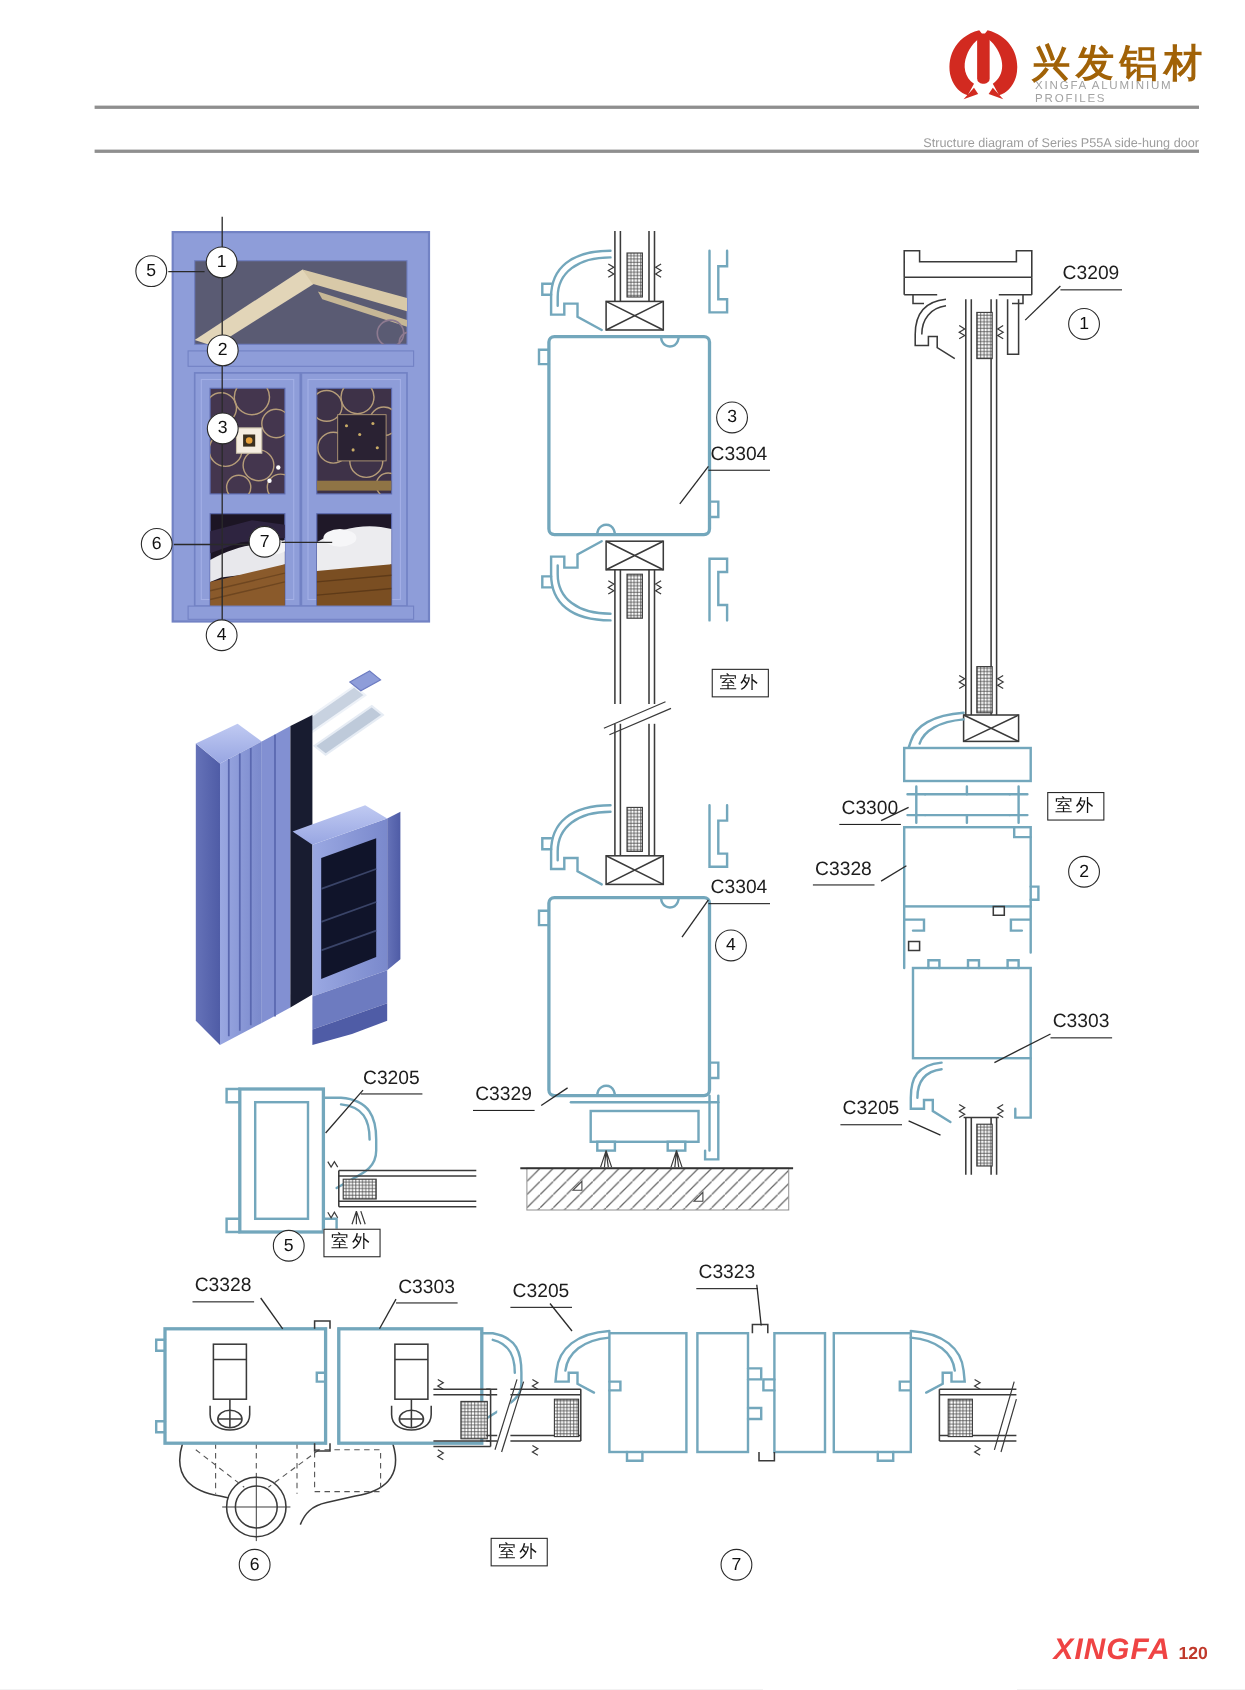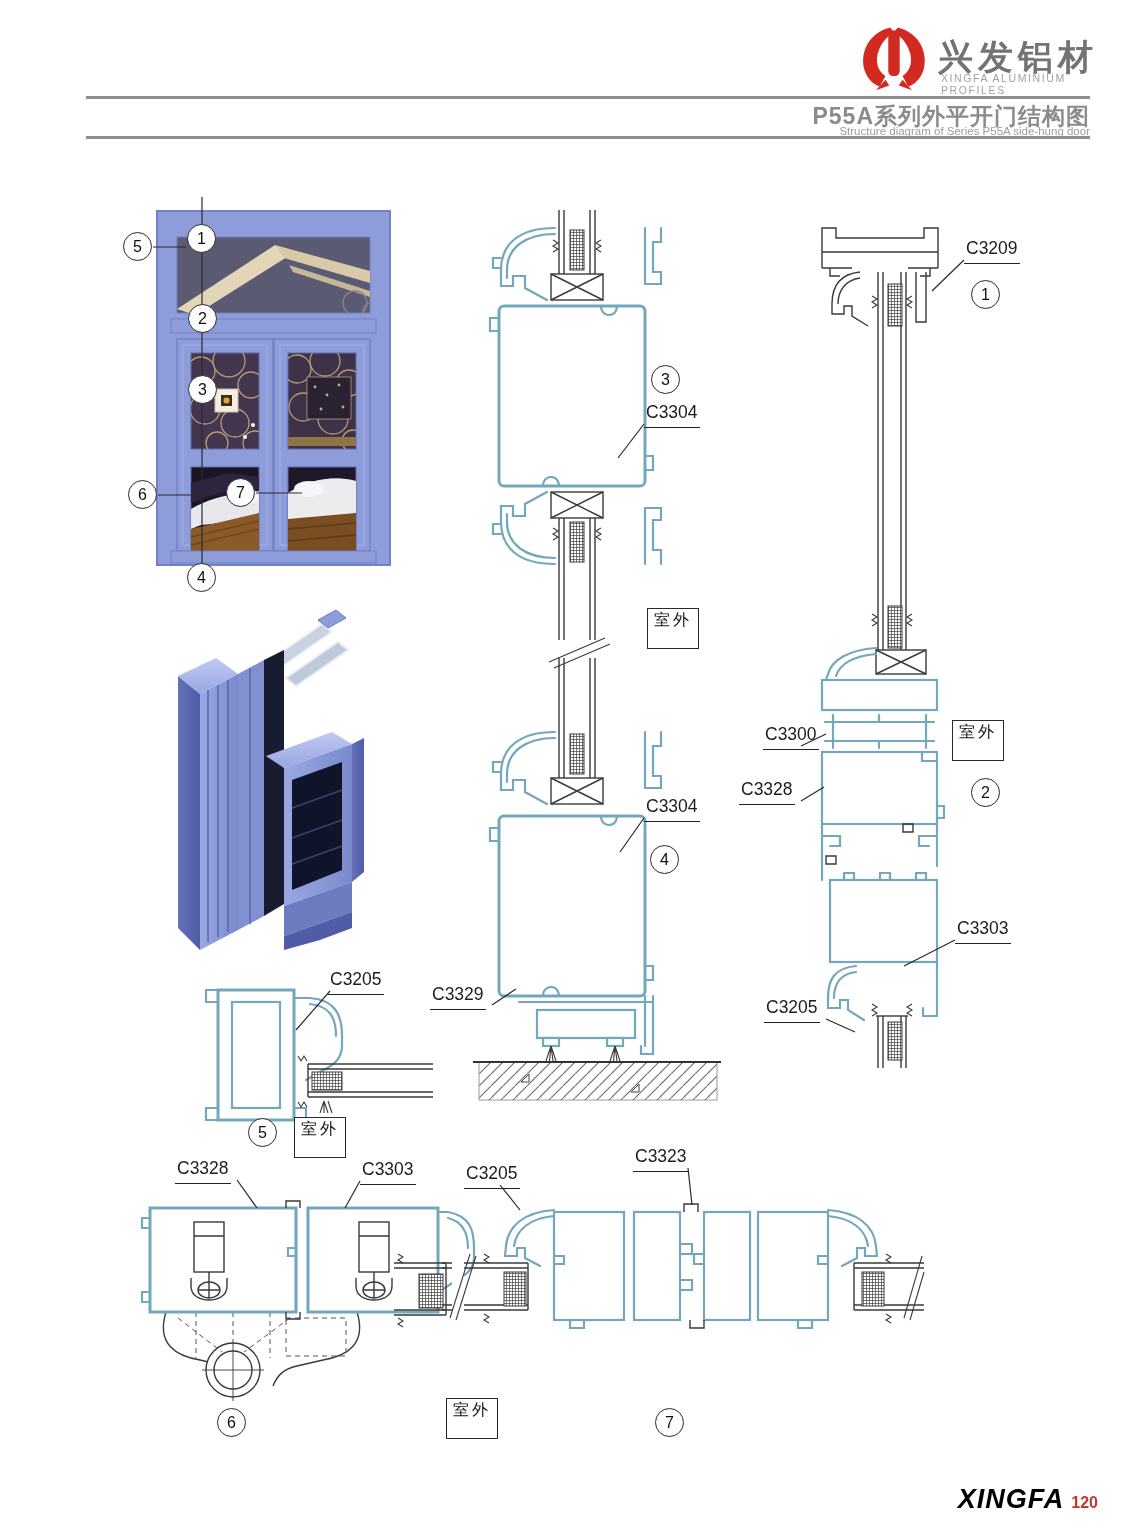--- a/index.html
+++ b/index.html
@@ -1,45 +1,45 @@
 <!DOCTYPE html>
 <html><head>
 <meta charset="utf-8">
 <style>
   html,body{margin:0;padding:0;background:#e8e8e8;}
   .page{position:relative;width:1132px;height:1536px;background:#ffffff;margin:0 auto;
         font-family:"Liberation Sans", sans-serif;overflow:hidden;}
   .abs{position:absolute;}
   
   .rule{position:absolute;left:86px;width:1004px;height:3px;background:#8f8f8f;}
-  .logo-cn{position:absolute;left:938px;top:34px;font-size:35px;font-weight:bold;color:#737373;letter-spacing:5px;}
+  .logo-cn{position:absolute;left:938px;top:34px;font-size:35px;font-weight:bold;color:#a16207;letter-spacing:5px;}
   .logo-en{position:absolute;left:941px;top:72px;font-size:10.5px;color:#a2a2a2;letter-spacing:1.6px;}
   .title-cn{position:absolute;right:42px;top:101px;font-size:23px;font-weight:bold;color:#8b8b8b;letter-spacing:1px;}
   .title-en{position:absolute;right:42px;top:125px;font-size:11.5px;color:#9d9d9d;text-align:right;}
   
   .plabel{position:absolute;font-size:17.5px;color:#1d1d1d;border-bottom:1.4px solid #222;
           padding:0 2px 4px 2px;z-index:6;background:transparent;}
   .cnum{position:absolute;width:27px;height:27px;border:1.5px solid #2a2a2a;border-radius:50%;
         background:#fff;display:flex;align-items:center;justify-content:center;
         font-size:16px;color:#111;z-index:6;}
   .outdoor{position:absolute;border:1.5px solid #2a2a2a;background:#fff;font-size:16px;
-           color:#111;padding:1px 6px 17px 6px;letter-spacing:3px;z-index:6;}
+           color:#111;padding:1px 6px 2px 6px;letter-spacing:3px;z-index:6;}
   
   .b2{stroke:#73a7bc;stroke-width:2.2;fill:none;stroke-linecap:round;}
   .bf{fill:#fff;stroke:#73a7bc;stroke-width:3;}
   .bf2{fill:#fff;stroke:#73a7bc;stroke-width:2.2;}
   .d{stroke:#3a3a3a;stroke-width:1.4;fill:none;}
   .d1{stroke:#3a3a3a;stroke-width:1.1;fill:none;}
   .df{fill:#fff;stroke:#3a3a3a;stroke-width:1.4;}
   .dd{stroke:#555;stroke-width:1;fill:none;stroke-dasharray:5 4;}
   .ov{stroke:#2a2a2a;stroke-width:1.2;fill:none;}
   
   .foot-note{position:absolute;left:0;right:0;top:1490px;text-align:center;font-size:15px;color:#8d8d8d;}
   .foot-brand{position:absolute;right:34px;top:1484px;z-index:6;}
-  .foot-brand .bx{font-style:italic;font-weight:900;font-size:27px;color:#000000;letter-spacing:1px;}
+  .foot-brand .bx{font-style:italic;font-weight:900;font-size:27px;color:#ef4444;letter-spacing:1px;}
   .foot-brand .pg{font-weight:bold;font-size:16px;color:#c0392b;margin-left:7px;}
   svg{position:absolute;overflow:visible;}
 </style>
 </head>
 <body>
 
 <div class="page">
 
   <svg width="0" height="0" aria-hidden="true">
     <defs>
@@ -71,21 +71,20 @@
   <svg class="abs" style="left:856px;top:20px;" width="76" height="76" viewBox="0 0 80 76">
     <path d="M36,6 C12,12 4,34 9,51 C12,60 18,66 25,68 L31,57 C22,51 20,40 24,30 C27,22 33,15 40,11 Z" fill="#d22a20"></path>
     <path d="M44,6 C68,12 76,34 71,51 C68,60 62,66 55,68 L49,57 C58,51 60,40 56,30 C53,22 47,15 40,11 Z" fill="#d22a20"></path>
     <rect x="34" y="9" width="12" height="48" rx="5" fill="#d22a20"></rect>
     <path d="M31,61 L21,72 L35,67 Z" fill="#d22a20"></path>
     <path d="M49,61 L59,72 L45,67 Z" fill="#d22a20"></path>
   </svg>
   <div class="logo-cn">兴发铝材</div>
   <div class="logo-en">XINGFA ALUMINIUM PROFILES</div>
   <div class="rule" style="top:96px;"></div>
-  <div class="title-cn">P55A系列外平开门结构图</div>
   <div class="title-en">Structure diagram of Series P55A side-hung door</div>
   <div class="rule" style="top:136px;"></div>
 
   <svg style="left:157px;top:211px;" width="233" height="354" viewBox="0 0 233 354">
     <rect x="0" y="0" width="233" height="354" fill="#8e9dd9" stroke="#7282c4" stroke-width="2"></rect>
     <clipPath id="cpT">
         <rect x="20" y="26" width="193" height="76"></rect>
       </clipPath>
     <rect x="20" y="26" width="193" height="76" fill="#5a5b73" stroke="#6f7ec0"></rect>
     <g clip-path="url(#cpT)">

